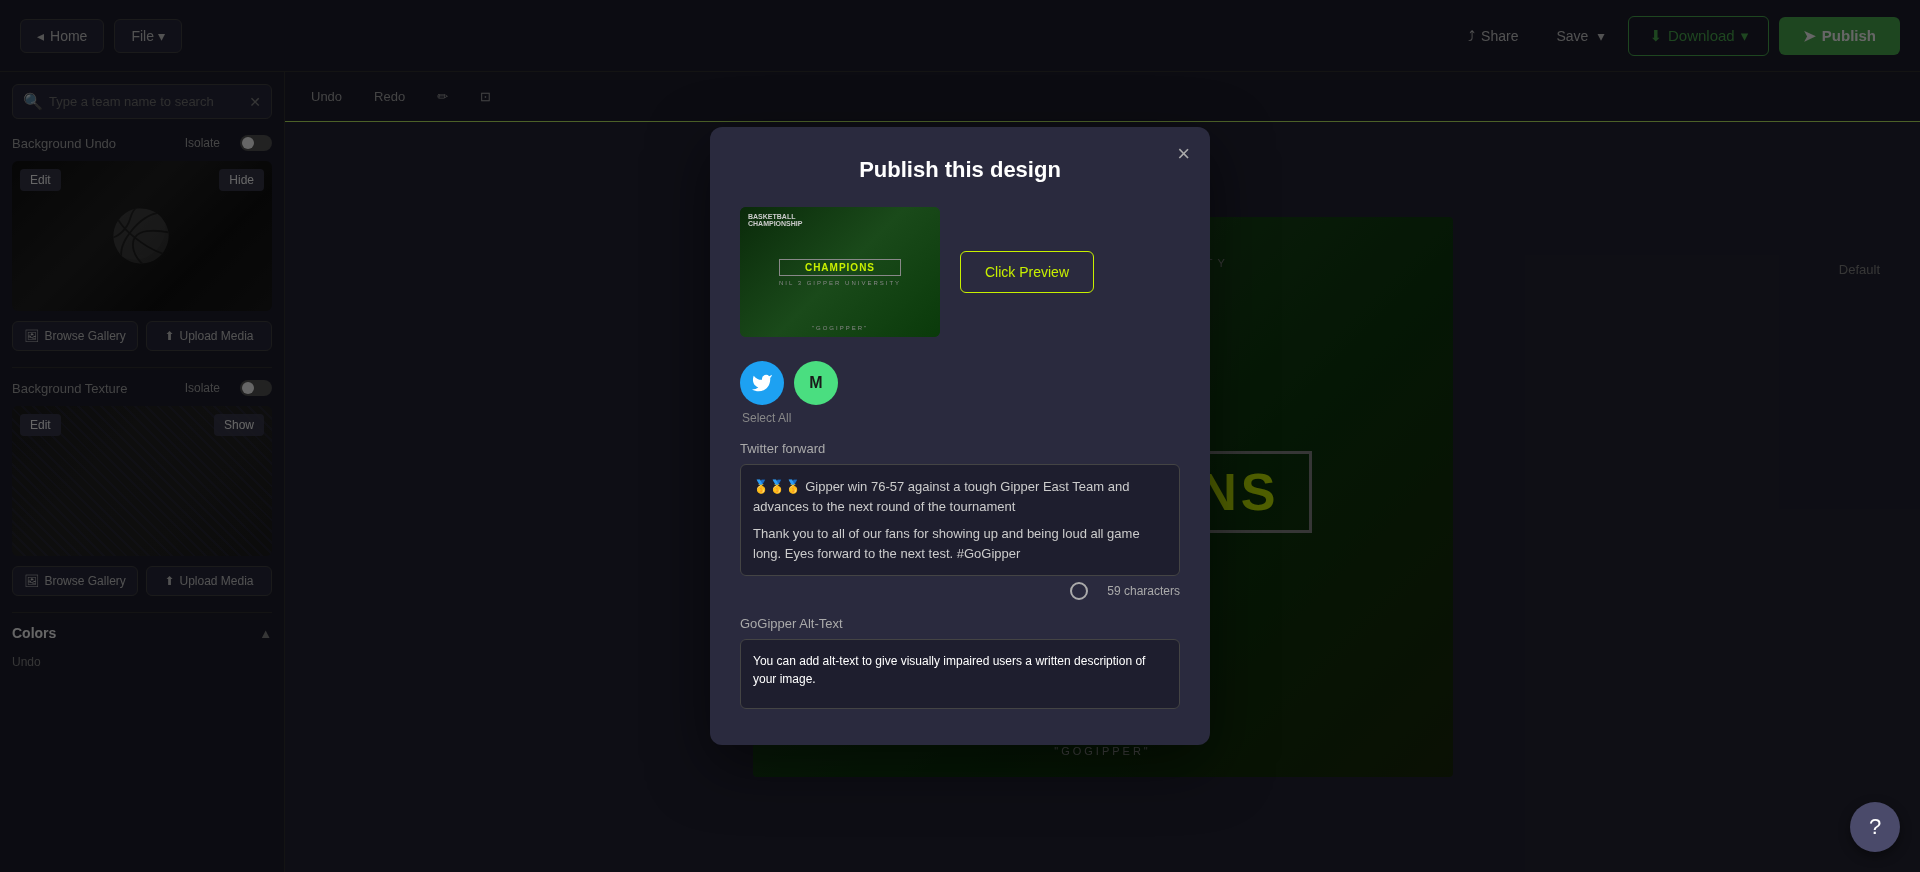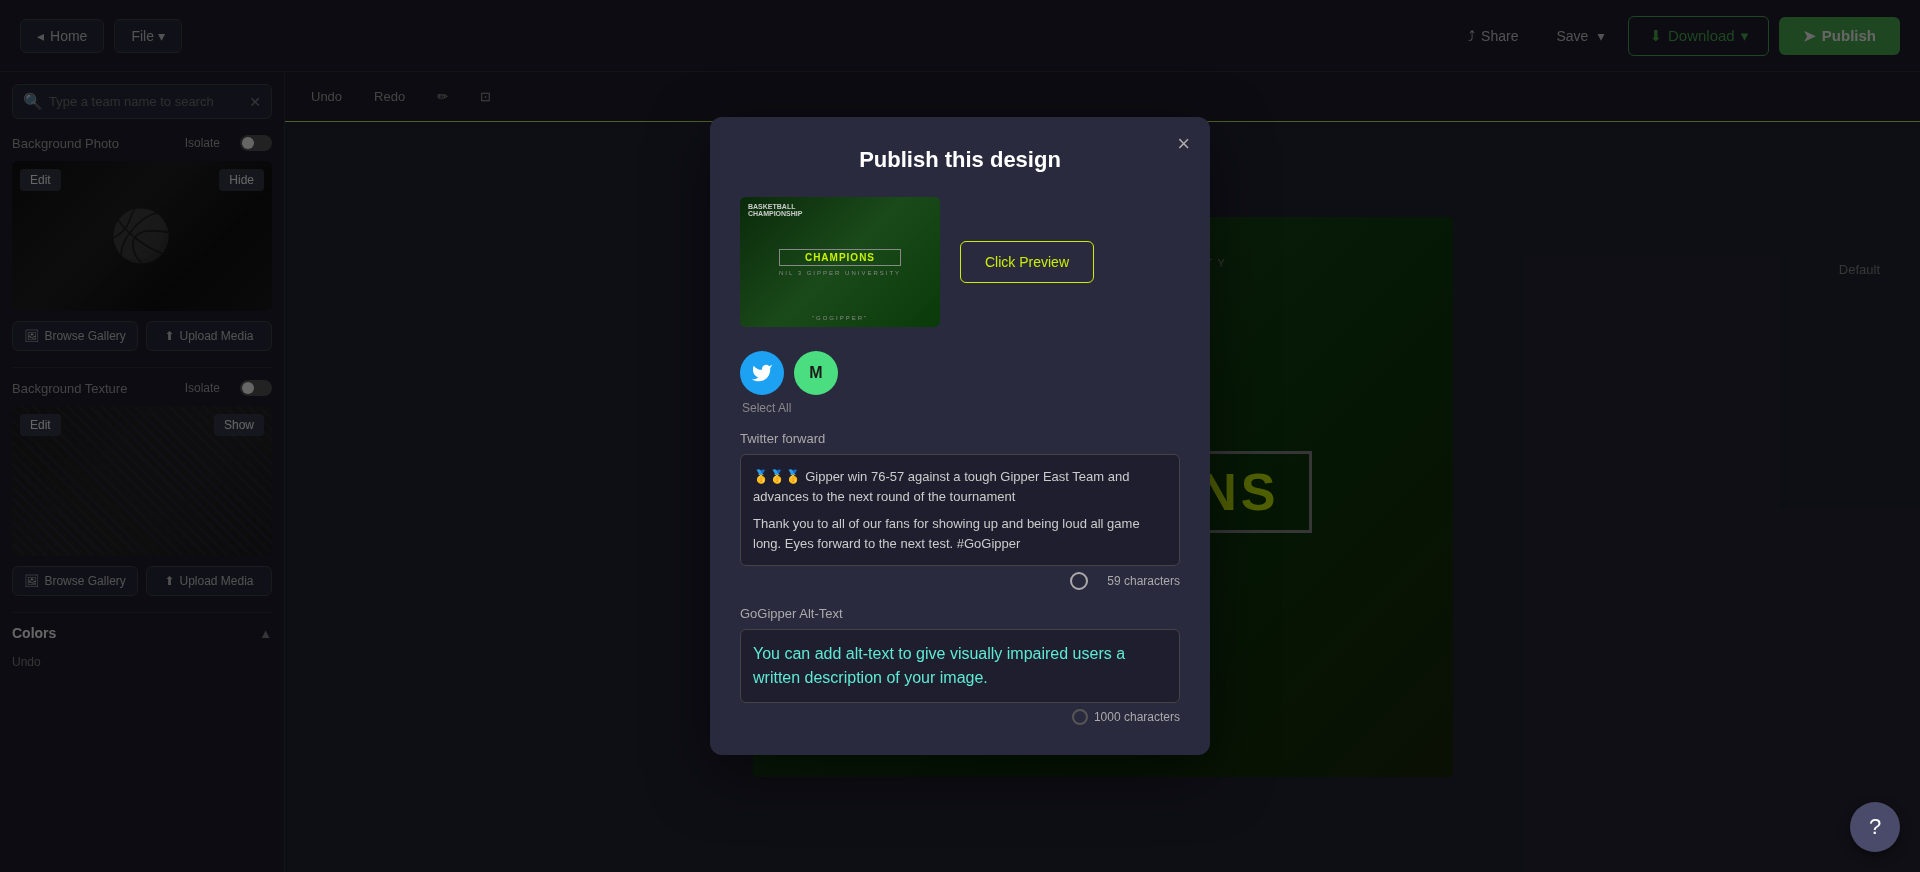--- a/index.html
+++ b/index.html
@@ -428,22 +428,22 @@
     }
     .alt-text-box {
       background: #1e1e2e;
       border: 1px solid #444;
       border-radius: 6px;
       padding: 12px;
       min-height: 70px;
       margin-bottom: 6px;
     }
     .alt-text-placeholder {
-      color: #5eead4;
-      font-size: 16px;
+      color: #ffffff;
+      font-size: 12px;
       line-height: 1.5;
     }
     .char-count-row-bottom {
       display: flex;
       align-items: center;
       justify-content: flex-end;
       gap: 6px;
     }
     .char-circle-empty {
       width: 16px;
@@ -521,21 +521,21 @@
 </div>
 
 <div class="left-panel scrollbar-thin">
   <div class="search-bar">
     <span style="color:#888;margin-right:6px;">🔍</span>
     <input type="text" style="color: rgb(170, 170, 170); font-size: 13px;" placeholder="Type a team name to search">
     <span class="clear-icon">✕</span>
   </div>
 
   <div class="section-label">
-    <span>Background Photo</span>
+    <span>Background Undo</span>
     <div class="isolate-toggle">
       <span style="font-size:12px;color:#aaa;">Isolate</span>
       <div class="toggle-switch"></div>
     </div>
   </div>
 
   <div class="photo-preview">
     <div class="photo-preview-bg">
       <div style="width:100%;height:100%;background:linear-gradient(135deg,#111 0%,#222 40%,#111 70%,#1a1a1a 100%);display:flex;align-items:center;justify-content:center;">
         <span style="font-size:50px;opacity:0.35;filter:grayscale(1);">🏀</span>
@@ -665,21 +665,17 @@
         <span class="char-count-icon"></span>
         <span class="char-count-text">59 characters</span>
       </div>
     </div>
 
     <div>
       <div class="section-title">GoGipper Alt-Text</div>
       <div class="alt-text-box">
         <div class="alt-text-placeholder">You can add alt-text to give visually impaired users a written description of your image.</div>
       </div>
-      <div class="char-count-row-bottom">
-        <span class="char-circle-empty"></span>
-        <span class="char-count-text">1000 characters</span>
-      </div>
     </div>
   </div>
 </div>
 
 <button class="help-btn">?</button>
 
 </body></html>

